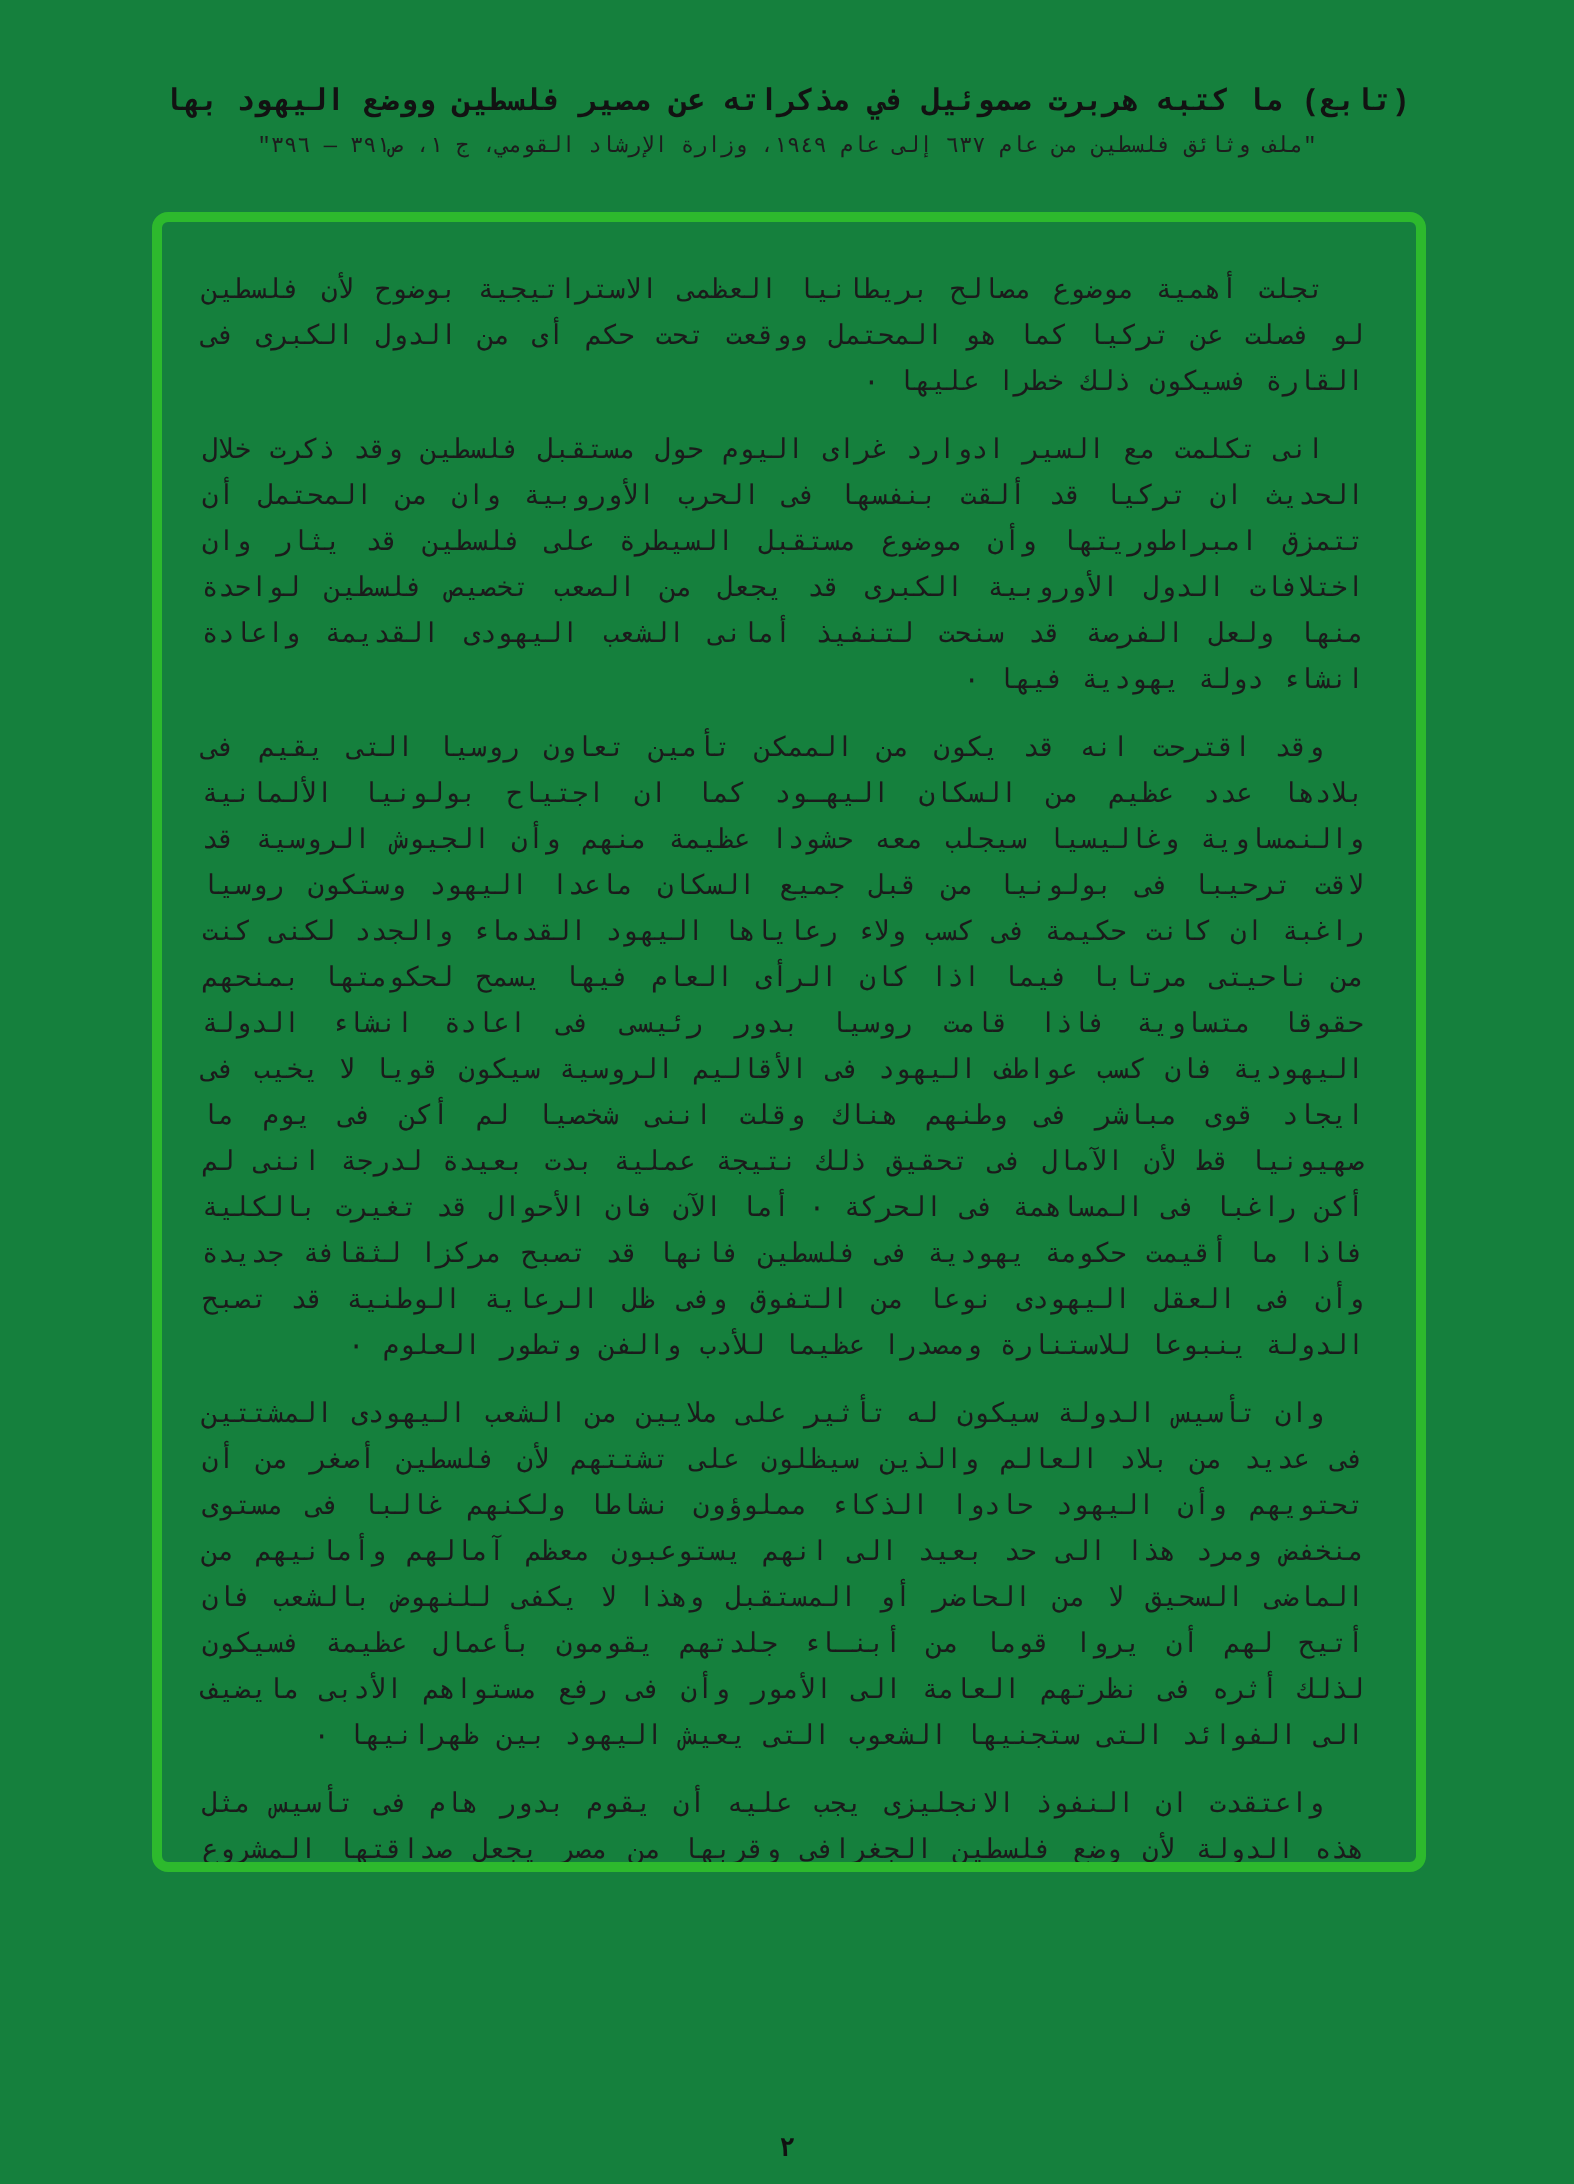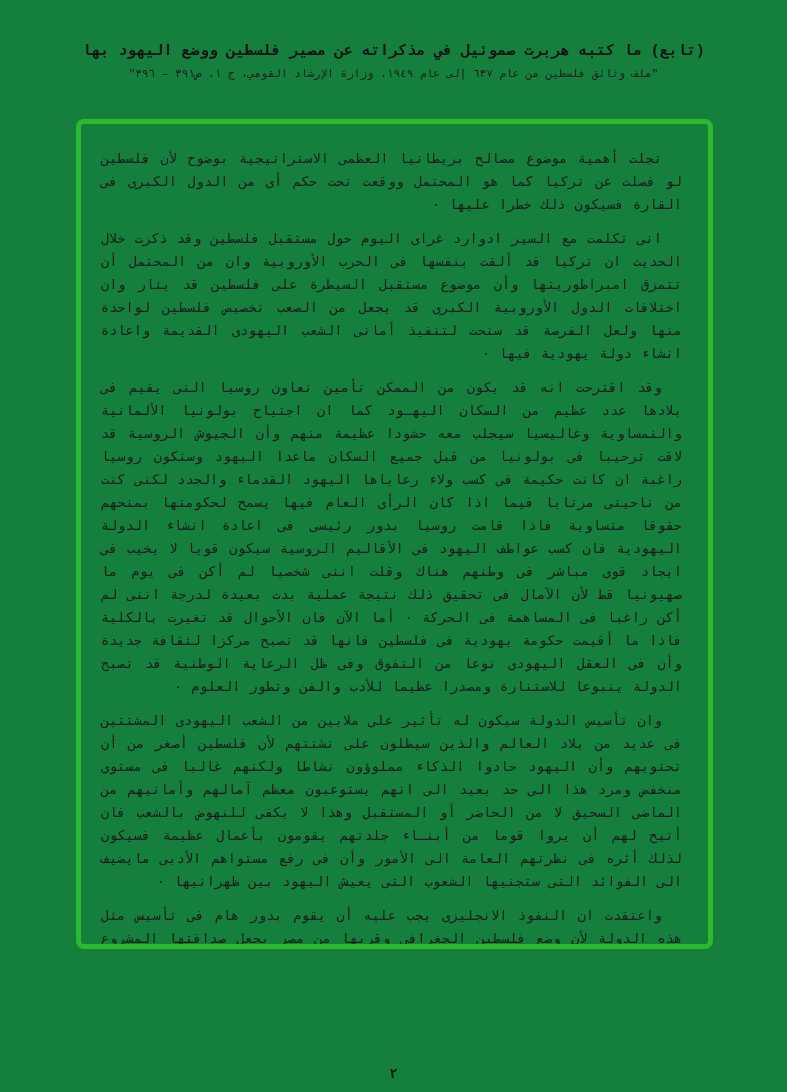--- a/index.html
+++ b/index.html
@@ -31,21 +31,21 @@
       line-height: 20px;
     }
     .subtitle {
       margin-top: 5px;
       font-size: 11px;
       color: #1d1d1d;
       line-height: 15px;
     }
     .doc-frame {
       position: absolute;
-      top: 119px;
+      top: 106px;
       left: 76px;
       width: 637px;
       height: 830px;
       box-sizing: border-box;
       border: 5px solid var(--frame-green, #2db92d);
       border-radius: 8px;
       padding: 24px 26px 8px 20px;
       overflow: hidden;
       background: transparent;
     }

